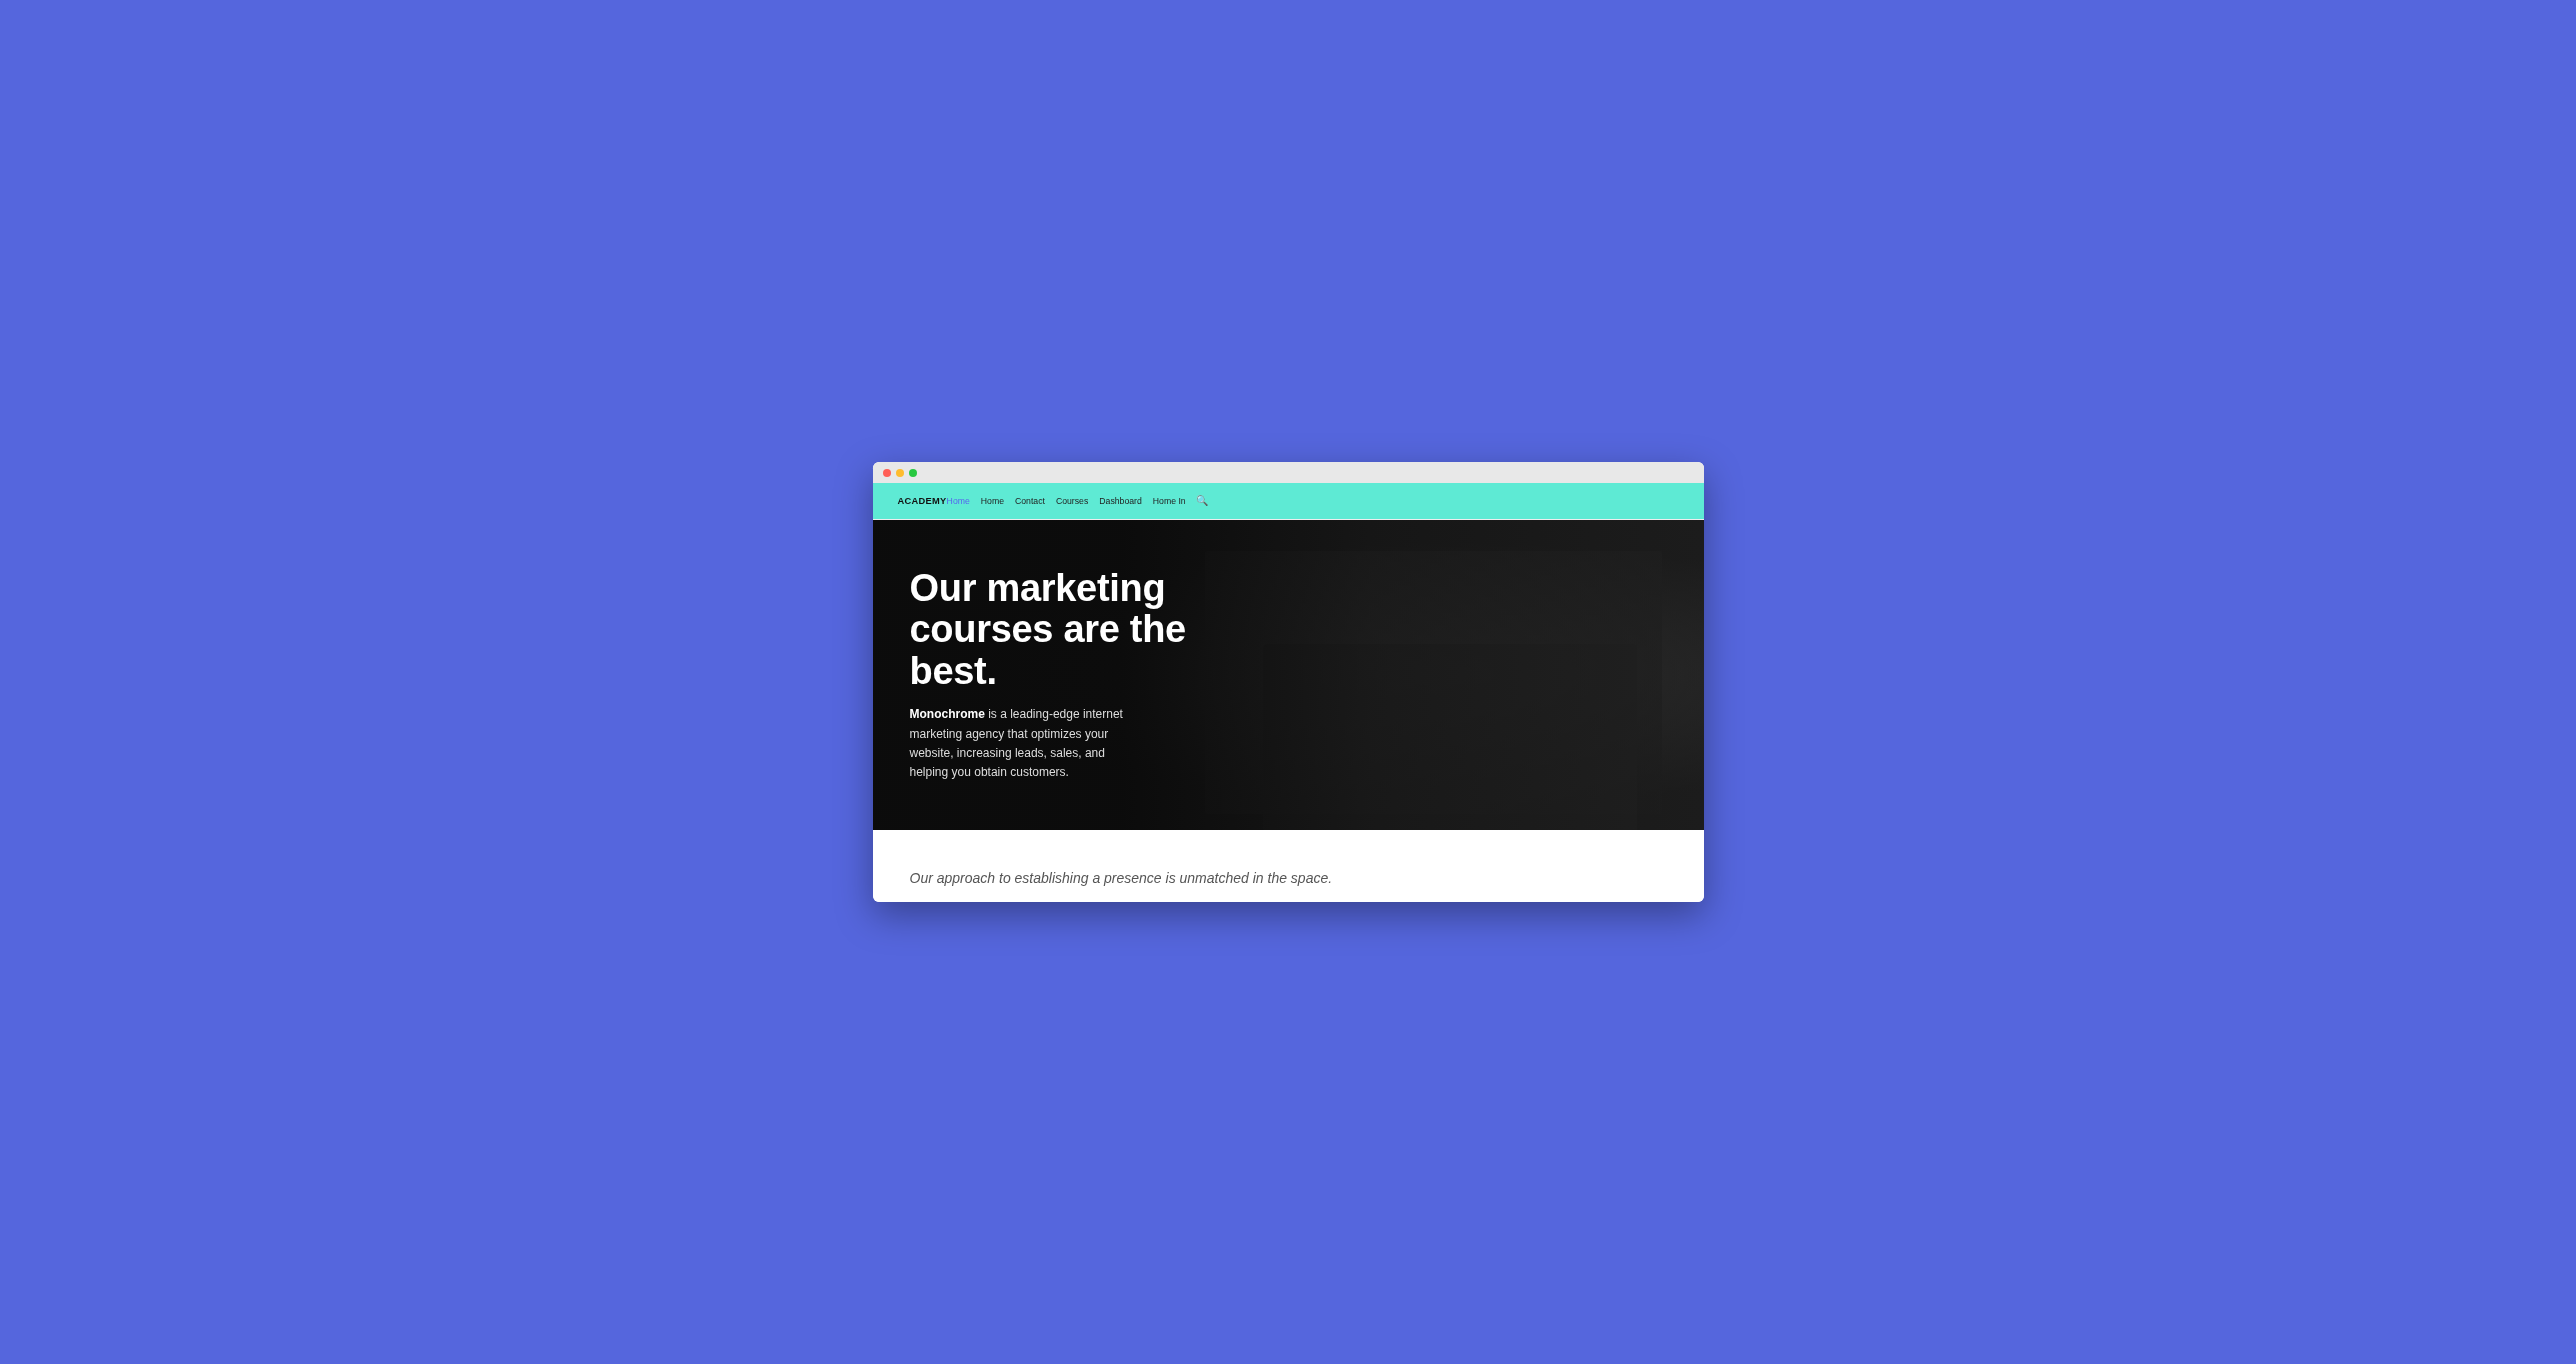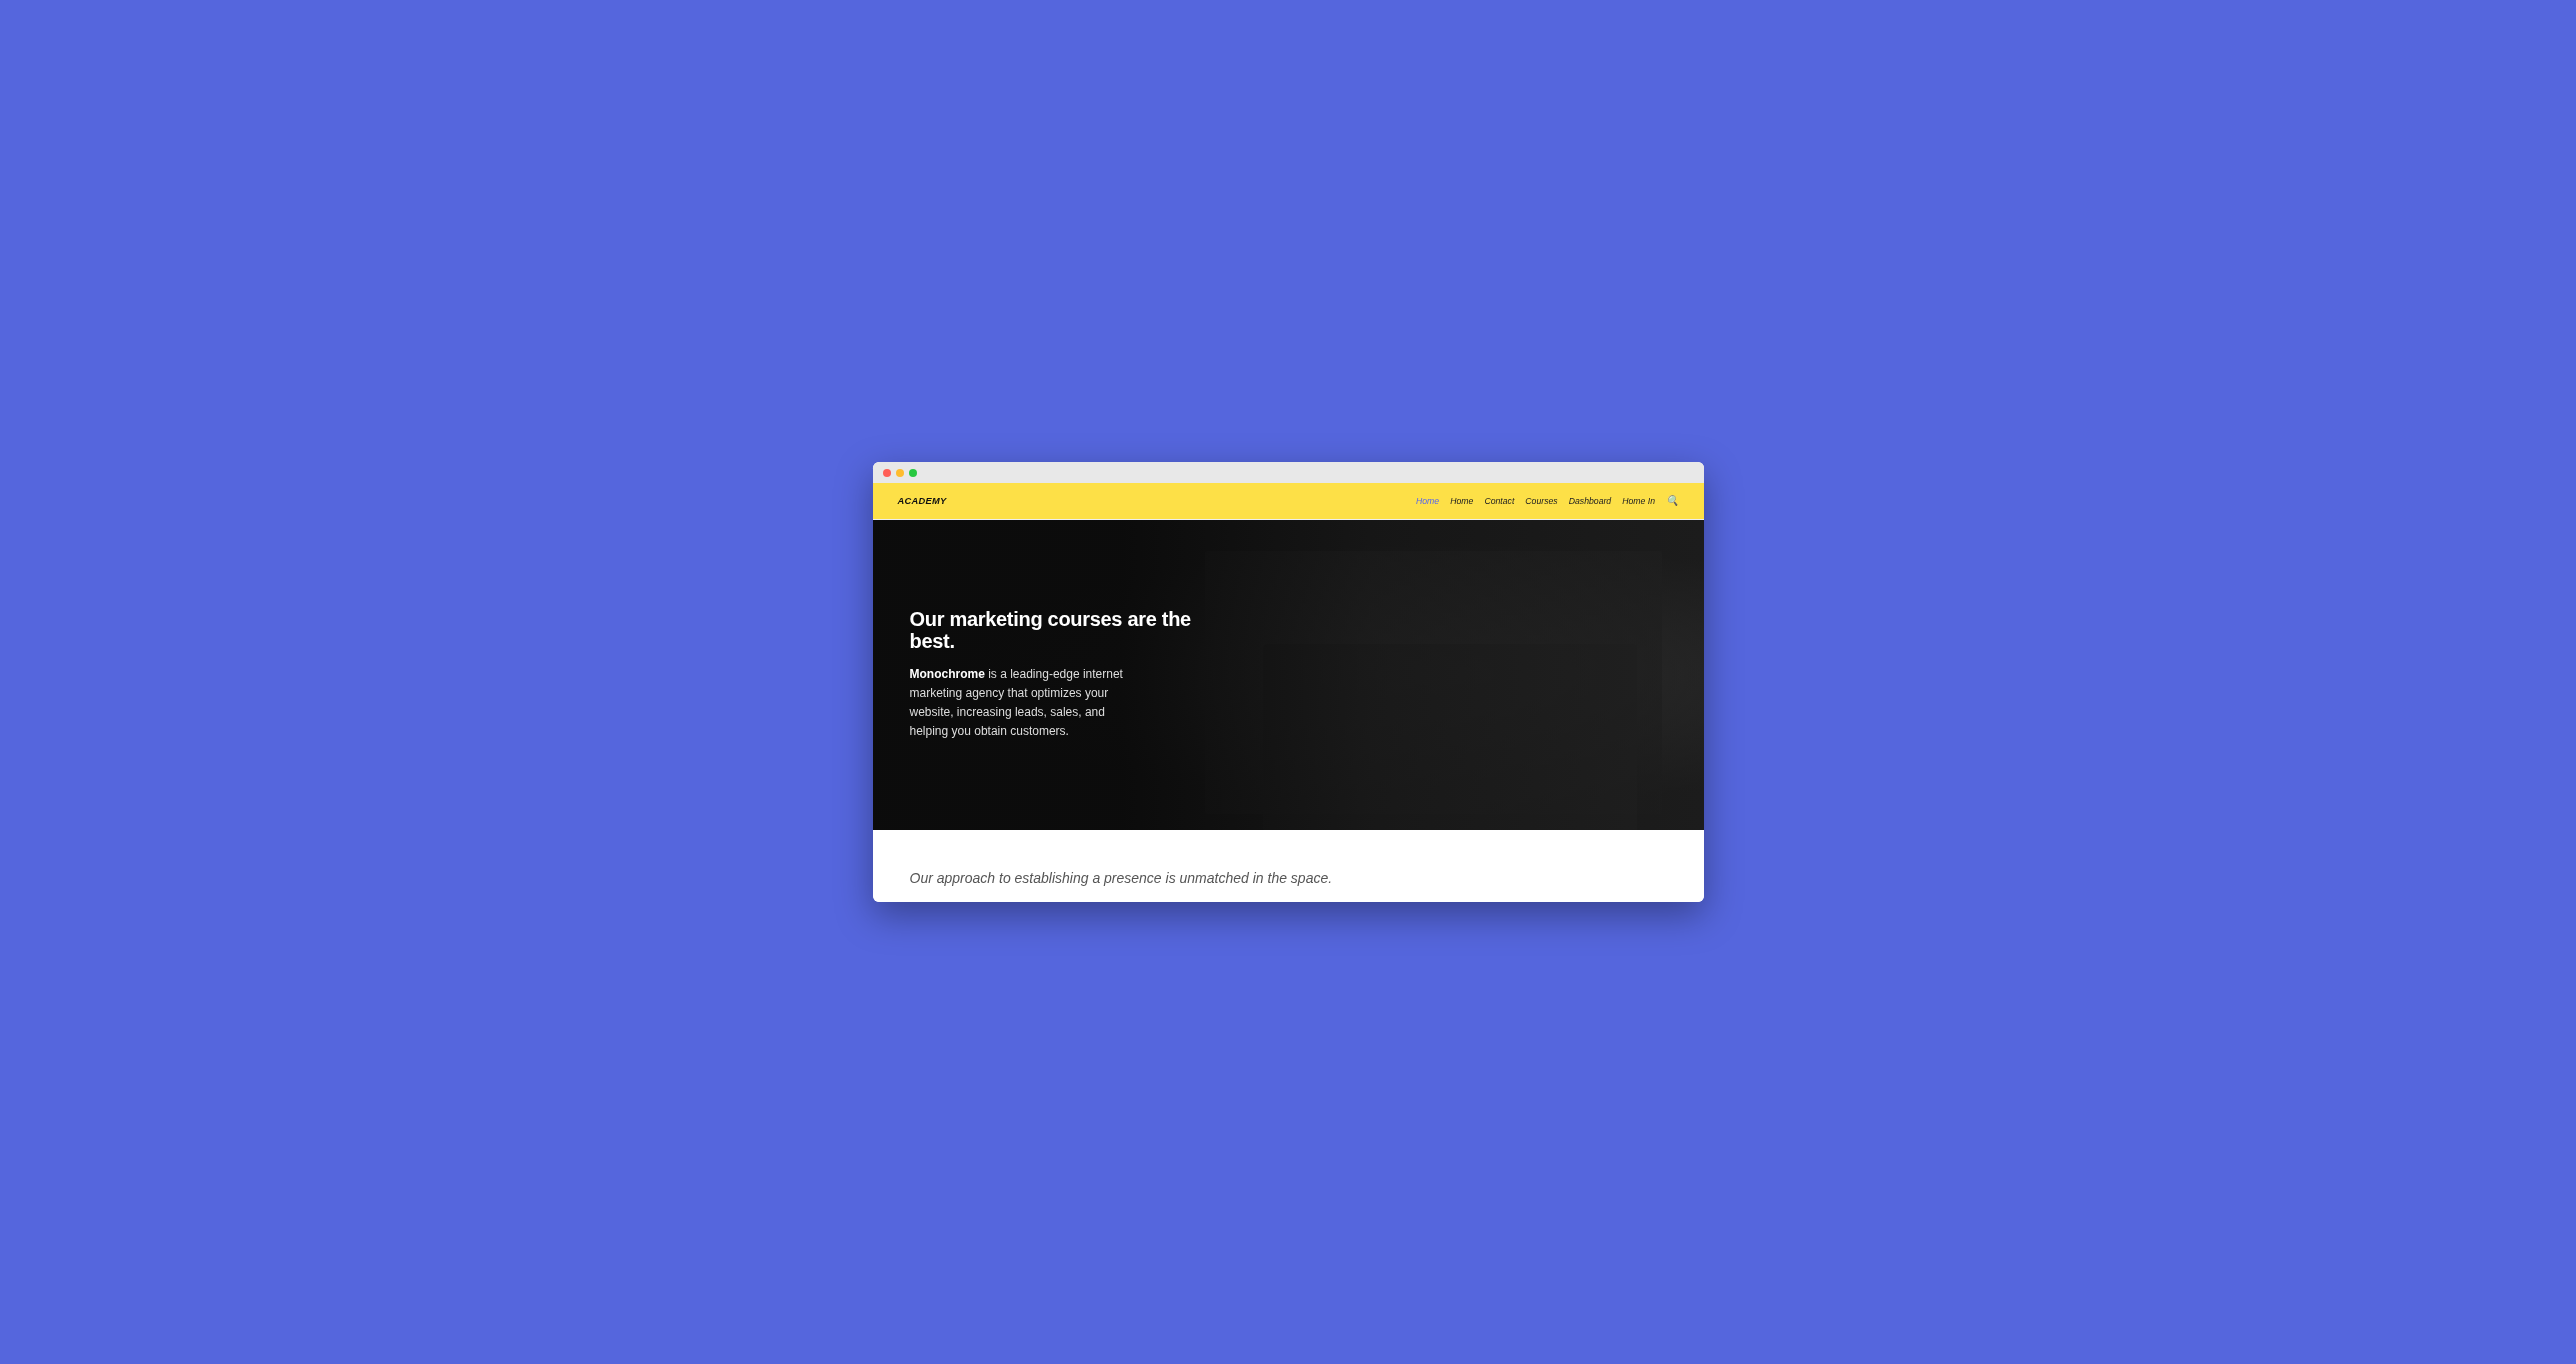--- a/index.html
+++ b/index.html
@@ -40,28 +40,26 @@
       border-radius: 50%;
       display: inline-block;
     }
 
     .traffic-light.red { background: #ff5f57; }
     .traffic-light.yellow { background: #febc2e; }
     .traffic-light.green { background: #28c840; }
 
     
     .navbar {
-      background: #fde047;
-      display: flex;
-      align-items: center;
-      justify-content: space-between;
+      background: #5eead4;
+      display: flex;
+      align-items: center;
       padding: 0 25px;
       height: 37px;
       border-bottom: 0.6px solid #eee;
-      font-style: italic;
     }
 
     .nav-logo {
       font-weight: 800;
       font-size: 9.3px;
       letter-spacing: 0.3px;
       color: #111;
     }
 
     .nav-links {
@@ -147,21 +145,21 @@
     }
 
     .hero-content {
       position: relative;
       z-index: 2;
       padding: 0 37px;
       max-width: 359px;
     }
 
     .hero-title {
-      font-size: 20px;
+      font-size: 38px;
       font-weight: 800;
       color: #fff;
       line-height: 1.1;
       margin-bottom: 12.4px;
       letter-spacing: -0.3px;
     }
 
     .hero-description {
       font-size: 12px;
       color: #ddd;

